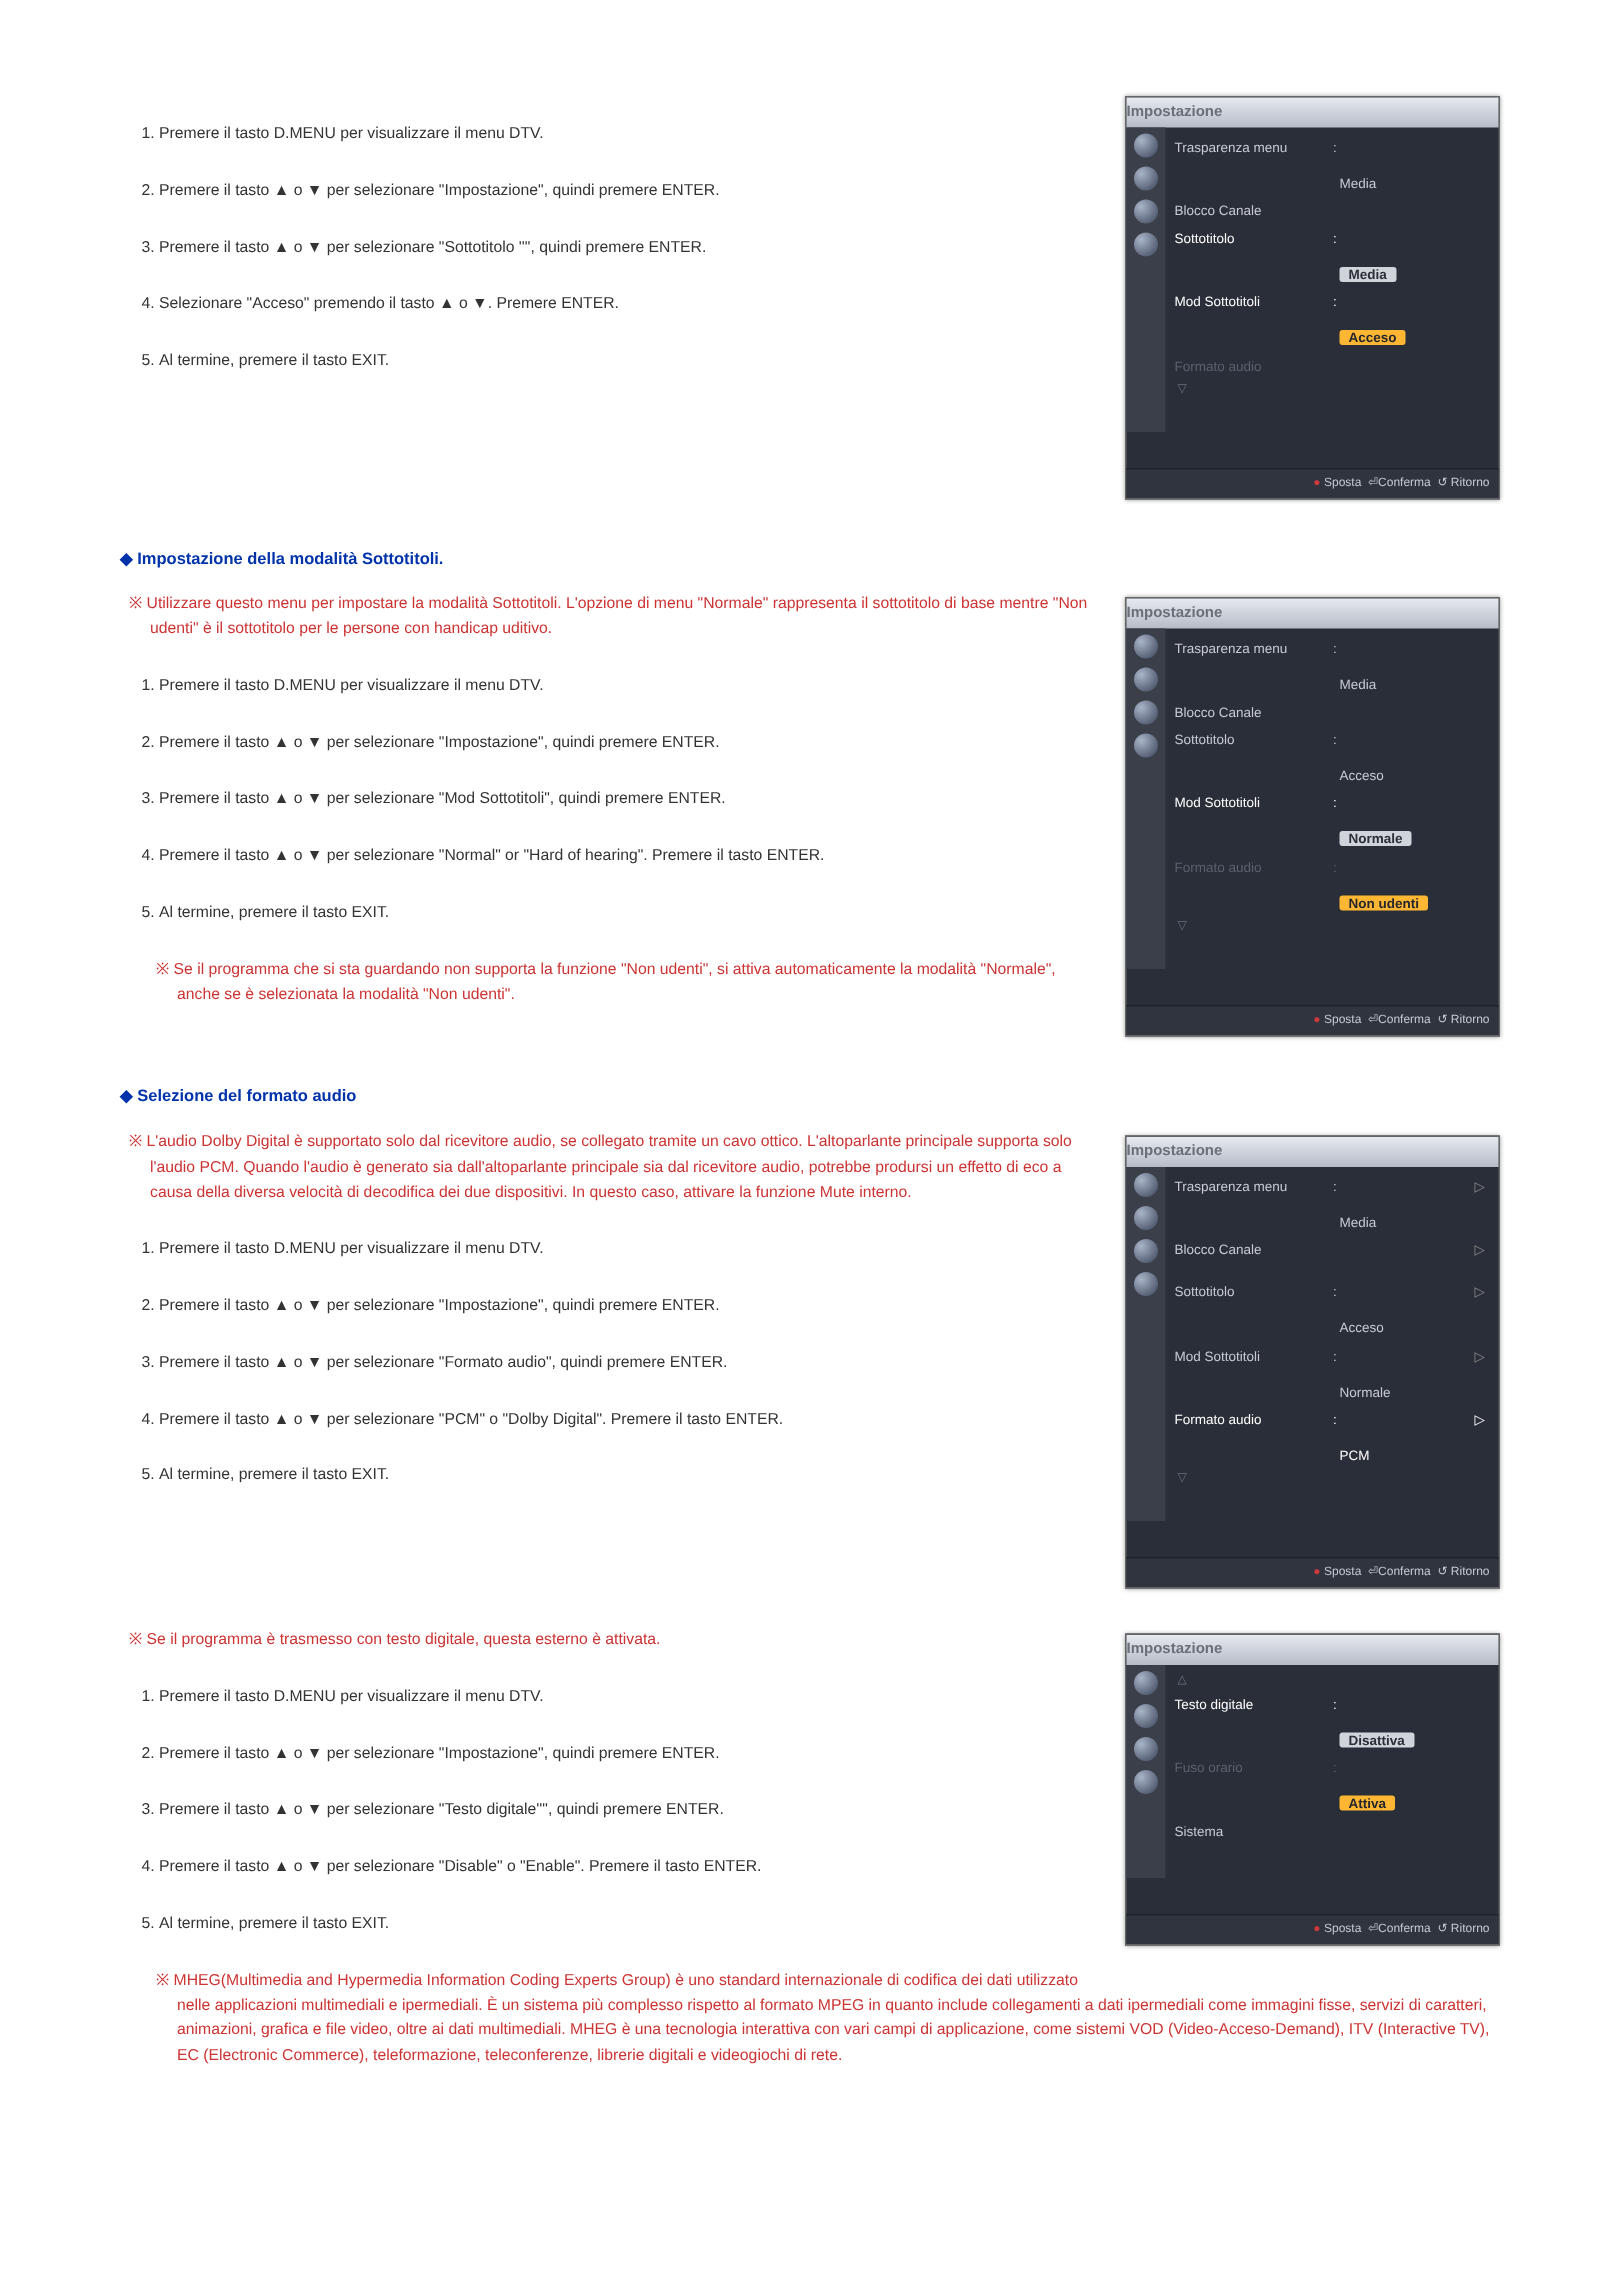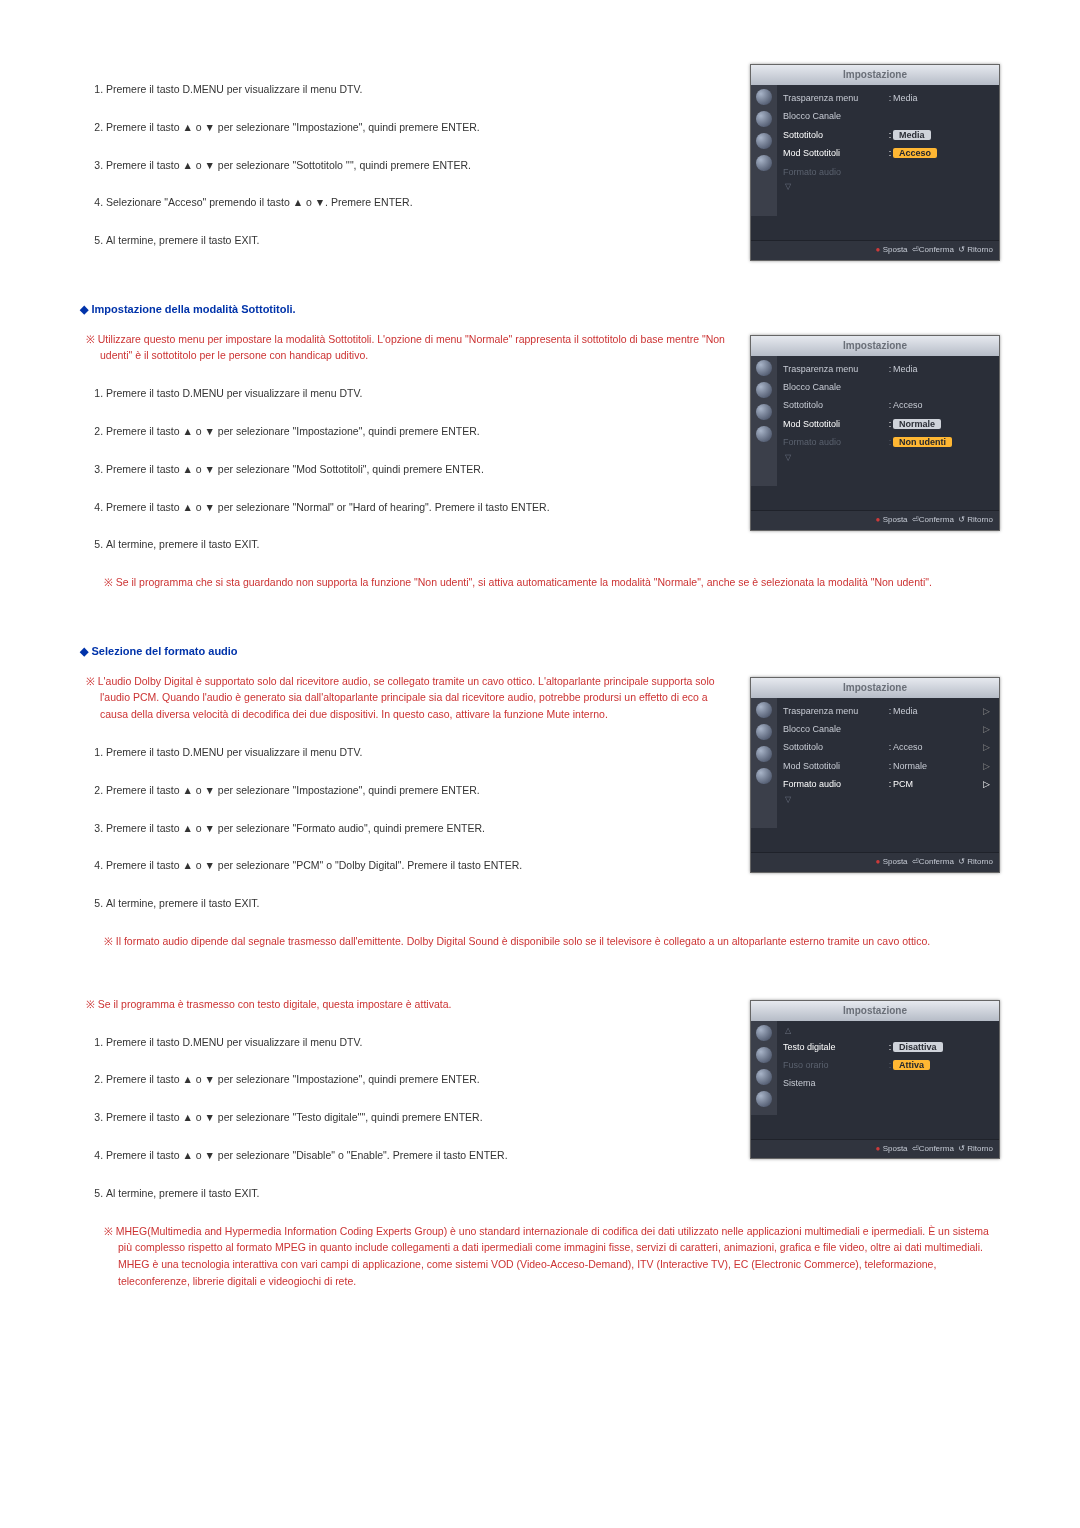--- a/index.html
+++ b/index.html
@@ -46,21 +46,20 @@
     background: #2a2e38;
     color: #c7cbd4;
     font-size: 9px;
     float: right;
     margin: 4px 0 20px 16px;
     box-shadow: 0 0 3px rgba(0,0,0,0.4);
   }
   .osd-title {
     background: linear-gradient(#e6e9ef,#b6bcc7);
     color: #6a6f78;
-    text-align: center;
     font-weight: bold;
     padding: 2px 0;
     font-size: 10px;
   }
   .osd-body { display: flex; }
   .osd-icons {
     width: 26px;
     background: #3b3f4a;
     display: flex;
     flex-direction: column;
@@ -70,21 +69,21 @@
   }
   .osd-icons .ic {
     width: 16px; height: 16px;
     border-radius: 50%;
     background: radial-gradient(circle at 30% 30%, #a8b4c8, #3a4358);
   }
   .osd-rows { flex: 1; padding: 4px 6px 22px 6px; }
   .osd-row { display: flex; align-items: flex-start; padding: 2px 0; }
   .osd-row .label { flex: 0 0 104px; }
   .osd-row .colon { flex: 0 0 6px; text-align:center; }
-  .osd-row .val { flex: 1; }
+  .osd-row .val { flex: 1; margin-top: 24px; }
   .osd-row .chev { flex: 0 0 10px; color:#888; font-size:9px; }
   .osd-row.disabled { color: #5a616e; }
   .osd-row.hl .label, .osd-row.hl .colon { color:#fff; }
   .boxval {
     background: #ffb733;
     color: #23262e;
     padding: 0 6px;
     border-radius: 2px;
     font-weight: bold;
   }
@@ -270,21 +269,20 @@
   </div>
 
   <div class="note">L'audio Dolby Digital è supportato solo dal ricevitore audio, se collegato tramite un cavo ottico. L'altoparlante principale supporta solo l'audio PCM. Quando l'audio è generato sia dall'altoparlante principale sia dal ricevitore audio, potrebbe prodursi un effetto di eco a causa della diversa velocità di decodifica dei due dispositivi. In questo caso, attivare la funzione Mute interno.</div>
   <ol>
     <li>Premere il tasto D.MENU per visualizzare il menu DTV.</li>
     <li>Premere il tasto ▲ o ▼ per selezionare "Impostazione", quindi premere ENTER.</li>
     <li>Premere il tasto ▲ o ▼ per selezionare "Formato audio", quindi premere ENTER.</li>
     <li>Premere il tasto ▲ o ▼ per selezionare "PCM" o "Dolby Digital". Premere il tasto ENTER.</li>
     <li>Al termine, premere il tasto EXIT.</li>
   </ol>
-  <div class="note" style="margin-left:18px">Il formato audio dipende dal segnale trasmesso dall'emittente. Dolby Digital Sound è disponibile solo se il televisore è collegato a un altoparlante esterno tramite un cavo ottico.</div>
 </div>
 <div class="clearboth"></div>
 
 <div class="section">
 
   <div class="osd">
     <div class="osd-title">Impostazione</div>
     <div class="osd-body">
       <div class="osd-icons">
         <div class="ic"></div>
@@ -307,21 +305,21 @@
         <div class="osd-row">
             <span class="label">Sistema</span>
           </div>
       </div>
     </div>
     <div class="osd-footer">
       <span class="dot">●</span> <span>Sposta</span>&nbsp;&nbsp;⏎<span>Conferma</span>&nbsp;&nbsp;↺ <span>Ritorno</span>
     </div>
   </div>
 
-  <div class="note">Se il programma è trasmesso con testo digitale, questa impostare è attivata.</div>
+  <div class="note">Se il programma è trasmesso con testo digitale, questa esterno è attivata.</div>
   <ol>
     <li>Premere il tasto D.MENU per visualizzare il menu DTV.</li>
     <li>Premere il tasto ▲ o ▼ per selezionare "Impostazione", quindi premere ENTER.</li>
     <li>Premere il tasto ▲ o ▼ per selezionare "Testo digitale''", quindi premere ENTER.</li>
     <li>Premere il tasto ▲ o ▼ per selezionare "Disable" o "Enable". Premere il tasto ENTER.</li>
     <li>Al termine, premere il tasto EXIT.</li>
   </ol>
   <div class="note" style="margin-left:18px">MHEG(Multimedia and Hypermedia Information Coding Experts Group) è uno standard internazionale di codifica dei dati utilizzato nelle applicazioni multimediali e ipermediali. È un sistema più complesso rispetto al formato MPEG in quanto include collegamenti a dati ipermediali come immagini fisse, servizi di caratteri, animazioni, grafica e file video, oltre ai dati multimediali. MHEG è una tecnologia interattiva con vari campi di applicazione, come sistemi VOD (Video-Acceso-Demand), ITV (Interactive TV), EC (Electronic Commerce), teleformazione, teleconferenze, librerie digitali e videogiochi di rete.</div>
 </div>
 

